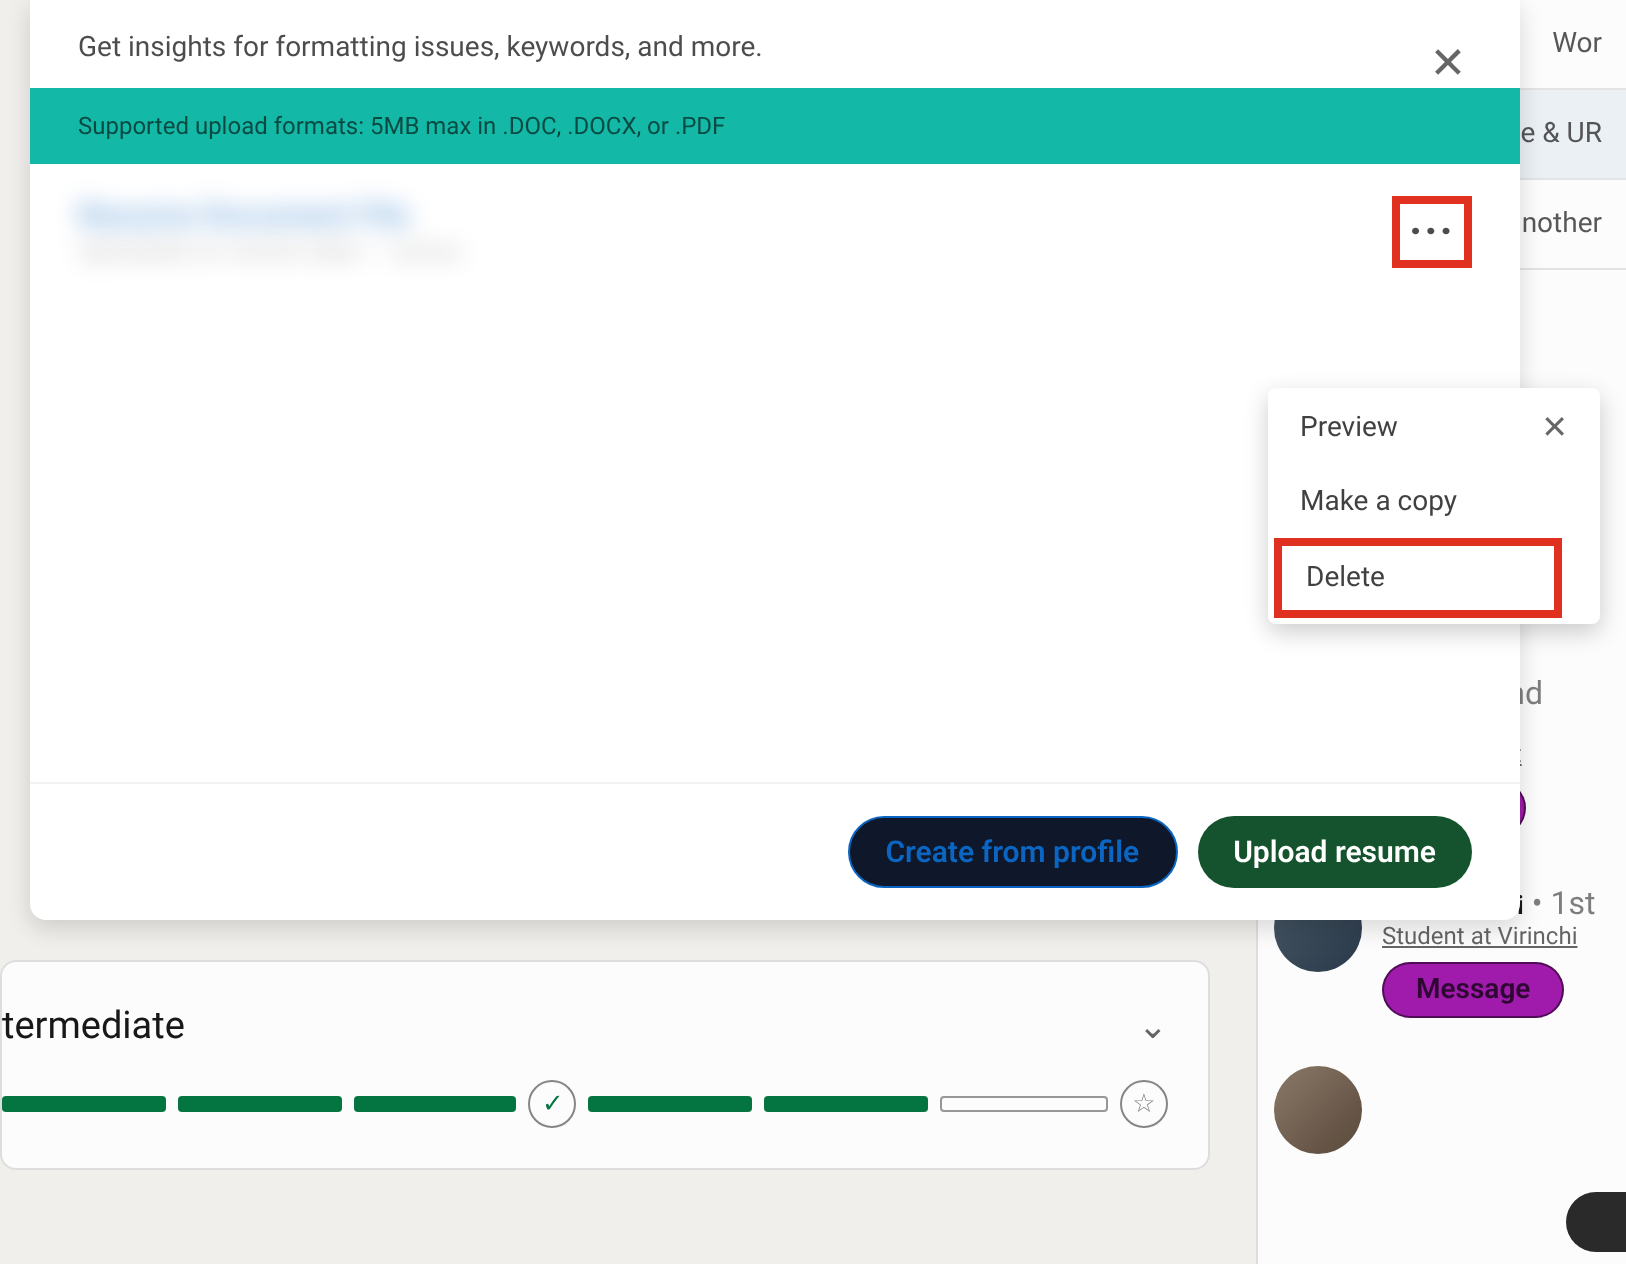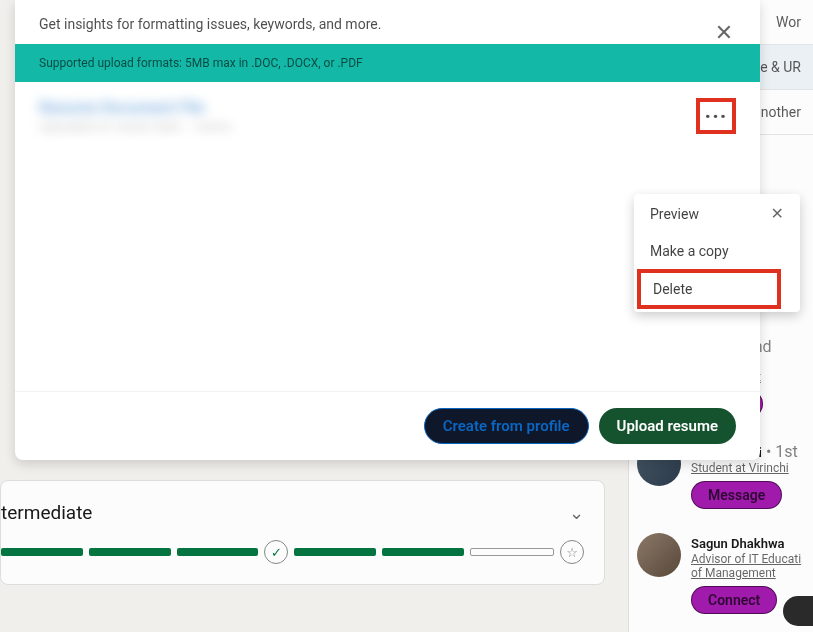--- a/index.html
+++ b/index.html
@@ -321,26 +321,20 @@
     <div class="avatar b"></div>
     <div class="person-info">
       <span class="person-name">Bibek Khatri</span>
       <span class="person-deg">• 1st</span>
       <div class="person-sub">Student at Virinchi</div>
       <button class="pill-btn">Message</button>
     </div>
   </div>
   <div class="person-row">
     <div class="avatar"></div>
-    <div class="person-info">
-      <span class="person-name">Sagun Dhakhwa</span>
-      <div class="person-sub">Advisor of IT Educati</div>
-      <div class="person-sub">of Management</div>
-      <button class="pill-btn">Connect</button>
-    </div>
   </div>
 </div>
 
 <div class="bottom-card">
   <div class="level-row">
     <span class="level-title">termediate</span>
     <span class="chev">⌄</span>
   </div>
   <div class="progress-row">
     <div class="seg"></div>

